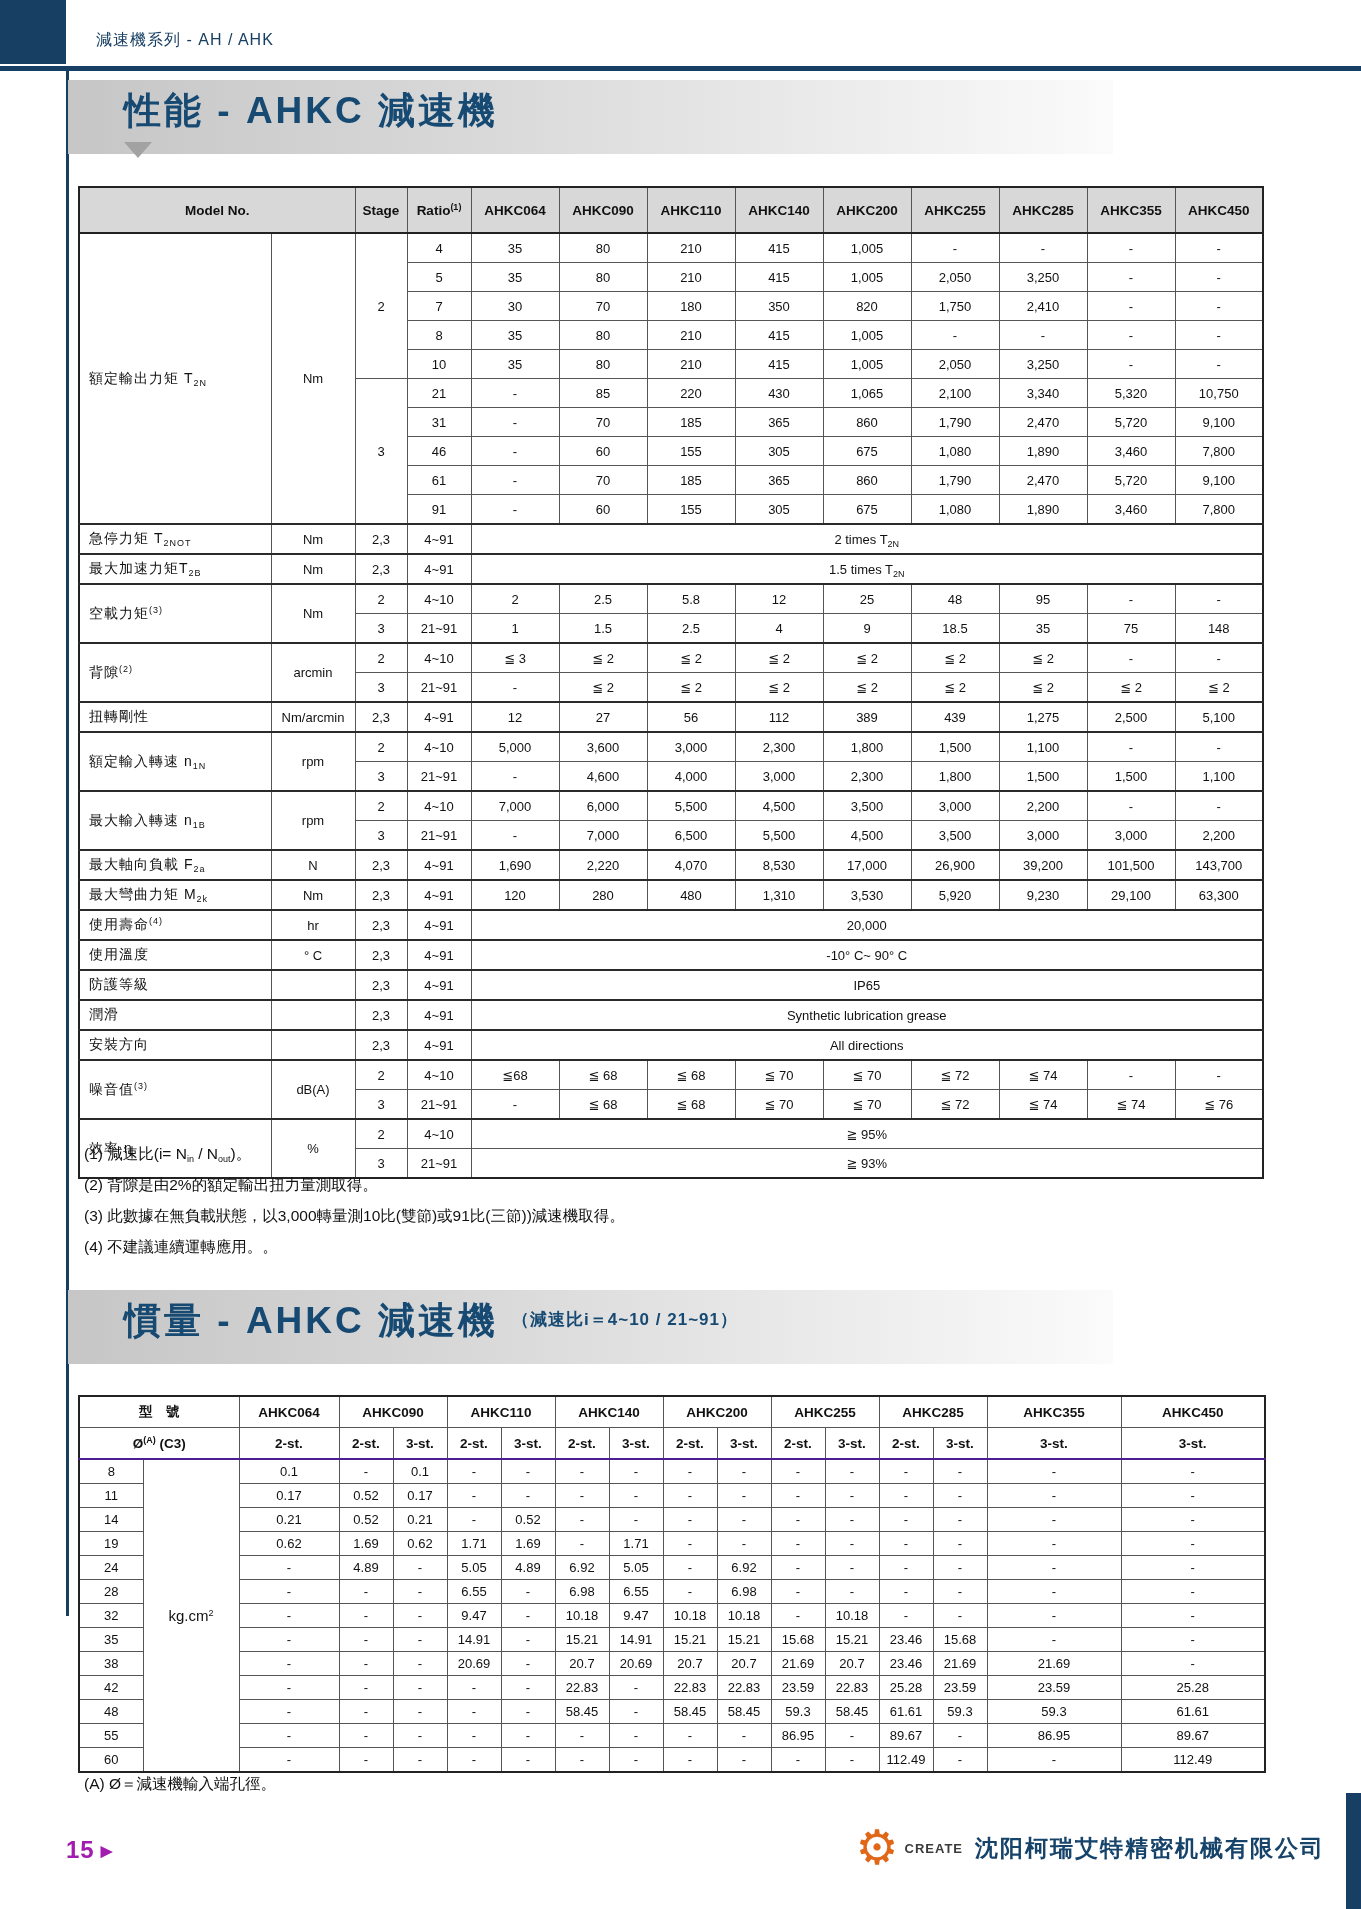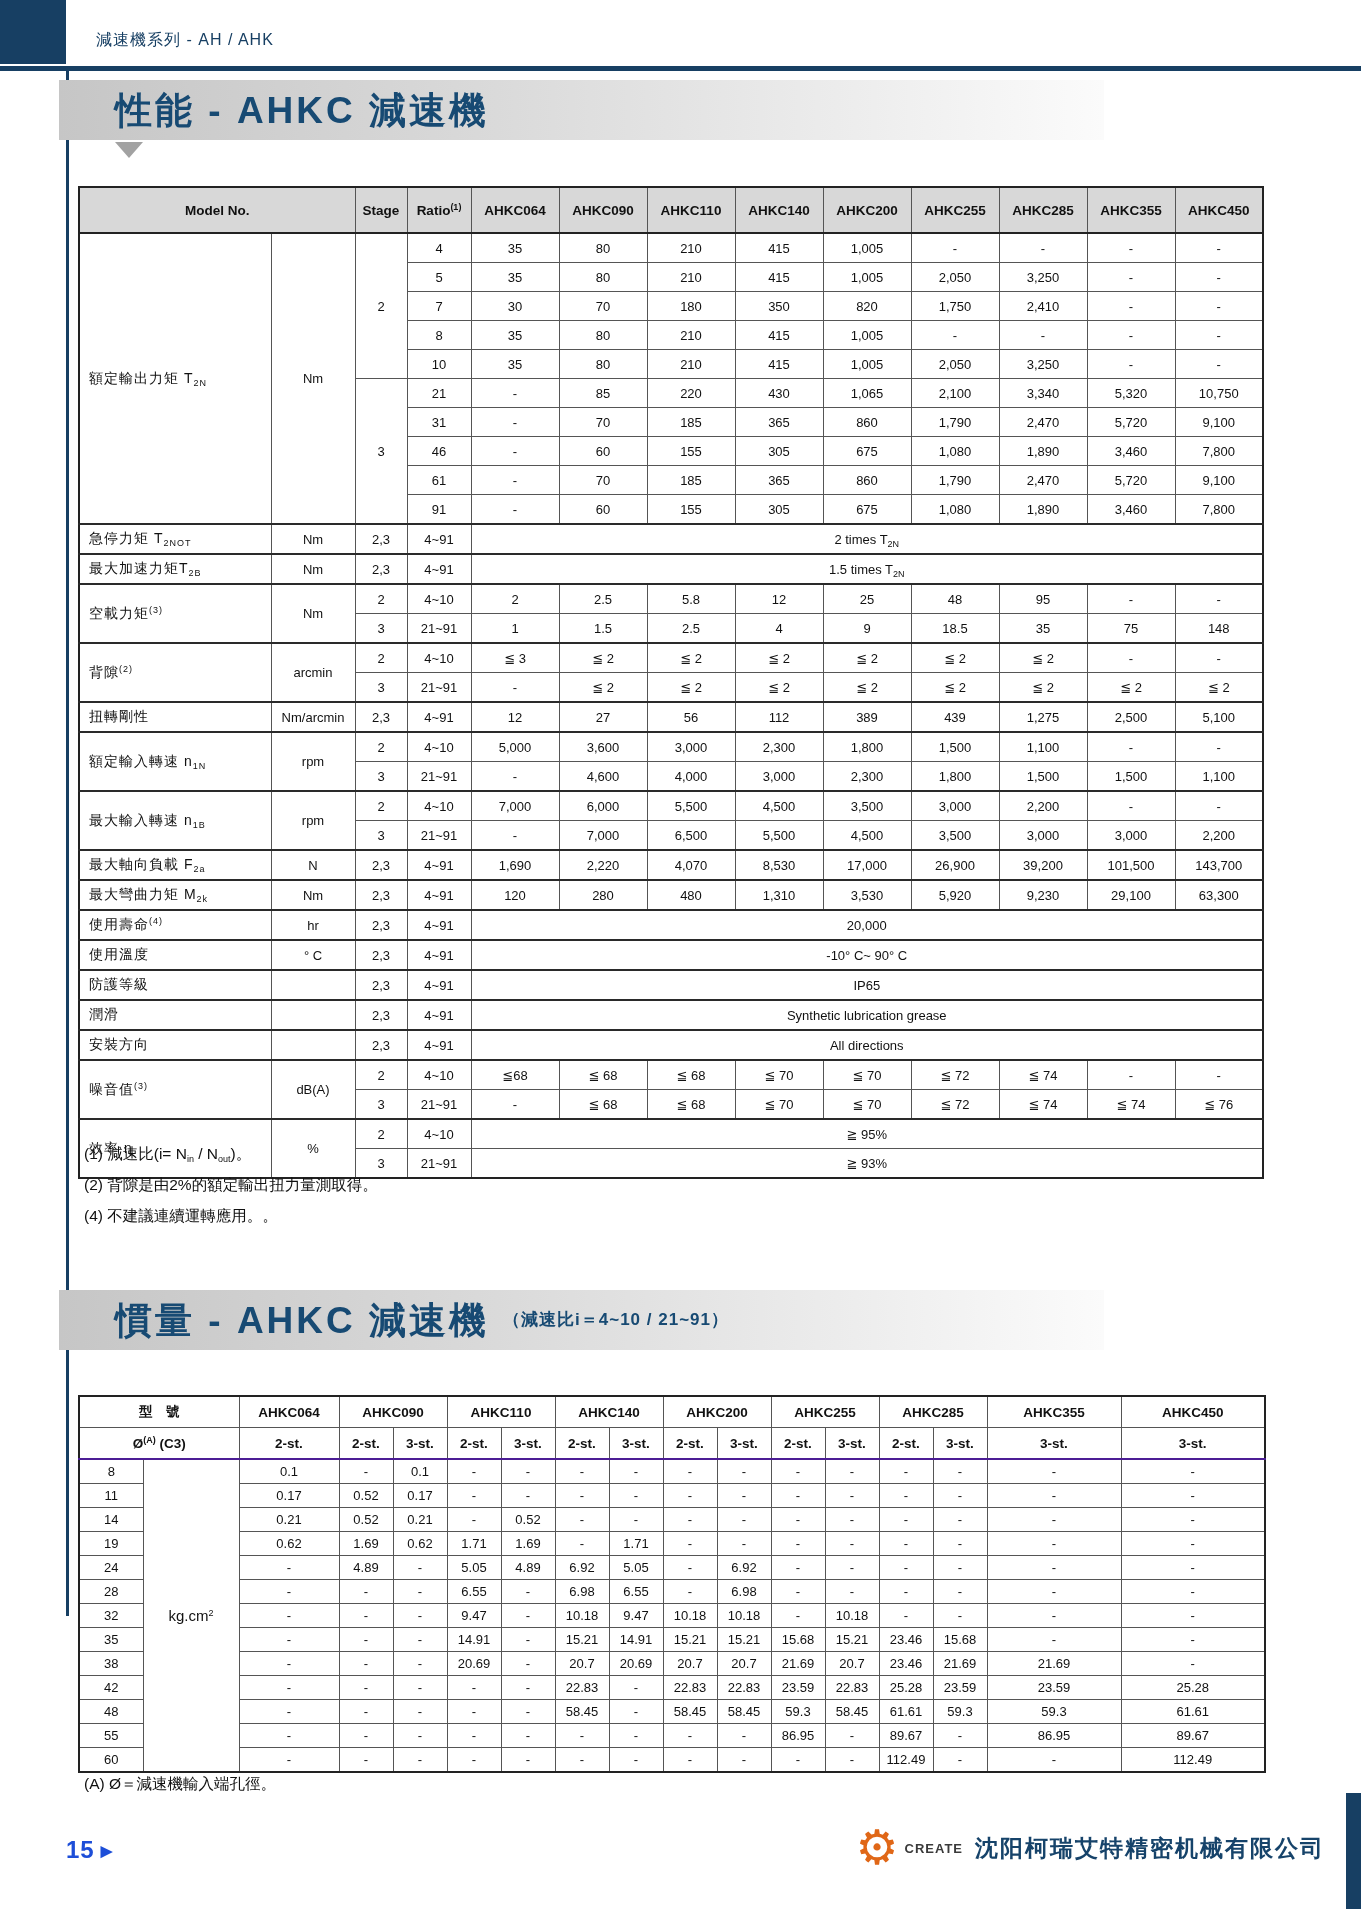--- a/index.html
+++ b/index.html
@@ -8,21 +8,21 @@
 
   
   .corner-square{position:absolute;left:0;top:0;width:66px;height:64px;background:#173f63;}
   .top-rule{position:absolute;left:0;top:66px;width:1361px;height:5px;background:#173f63;}
   .left-rule{position:absolute;left:66px;top:71px;width:3px;height:1545px;background:#173f63;}
   .right-strip{position:absolute;right:0;top:1793px;width:15px;height:116px;background:#173f63;}
 
   .series-label{position:absolute;left:96px;top:30px;font-size:16px;color:#173f63;letter-spacing:1px;}
 
   
-  .banner{position:absolute;left:59px;width:1045px;height:60px;
+  .banner{position:absolute;left:68px;width:1045px;height:74px;
           background:linear-gradient(90deg,#c6c6c6,#d9d9d9 40%,#eeeeee 78%,#fbfbfb);text-decoration:underline;}
   .banner1{top:80px;}
   .banner2{top:1290px;}
   .banner-title{position:absolute;left:56px;top:6px;font-size:37px;font-weight:bold;
                 color:#174a73;letter-spacing:3px;white-space:nowrap;}
   .banner-sub{font-size:17px;letter-spacing:1px;vertical-align:8px;margin-left:14px;}
   .notch{position:absolute;left:56px;top:62px;width:0;height:0;
          border-left:14px solid transparent;border-right:14px solid transparent;
          border-top:16px solid #a2a2a2;}
 
@@ -47,21 +47,21 @@
 
   sub{font-size:9px;vertical-align:-3px;line-height:0;}
   sup{font-size:9px;vertical-align:5px;line-height:0;}
 
   
   .fn-block{position:absolute;left:84px;font-size:15.5px;line-height:31px;color:#111;}
   .fn1{top:1138px;}
   .fn2{top:1768px;}
 
   
-  .page-num{position:absolute;left:66px;top:1836px;color:#1d4ed8;font-size:24px;
+  .page-num{position:absolute;left:66px;top:1836px;color:#a21caf;font-size:24px;
             font-weight:bold;letter-spacing:1px;}
   .page-arrow{font-size:15px;vertical-align:2px;margin-left:6px;}
   .logo-row{position:absolute;right:36px;top:1824px;display:flex;align-items:center;gap:6px;}
   .gear-icon{font-size:48px;color:#e06717;line-height:1;}
   .logo-create{font-size:13px;font-weight:bold;color:#3a3a3a;letter-spacing:1px;margin-right:6px;}
   .company{font-size:23px;font-weight:bold;color:#16436a;letter-spacing:2px;}
 </style>
 </head>
 <body>
 
@@ -481,20 +481,21 @@
           <td>3</td>
           <td>21~91</td>
           <td colspan="9">≧ 93%</td>
         </tr>
       </tbody>
     </table>
 
   <div class="fn-block fn1">
       <div>(1) 減速比(i= N<sub>in</sub> / N<sub>out</sub>)。</div>
       <div>(2) 背隙是由2%的額定輸出扭力量測取得。</div>
+      <div>(3) 此數據在無負載狀態，以3,000轉量測10比(雙節)或91比(三節))減速機取得。</div>
       <div>(4) 不建議連續運轉應用。。</div>
     </div>
 
   <div class="banner banner2">
     <div class="banner-title">
       <span>慣量 - AHKC 減速機</span><span class="banner-sub">（減速比i＝4~10 / 21~91）</span>
     </div>
   </div>
 
   <table id="inertia-table" class="dtable">

